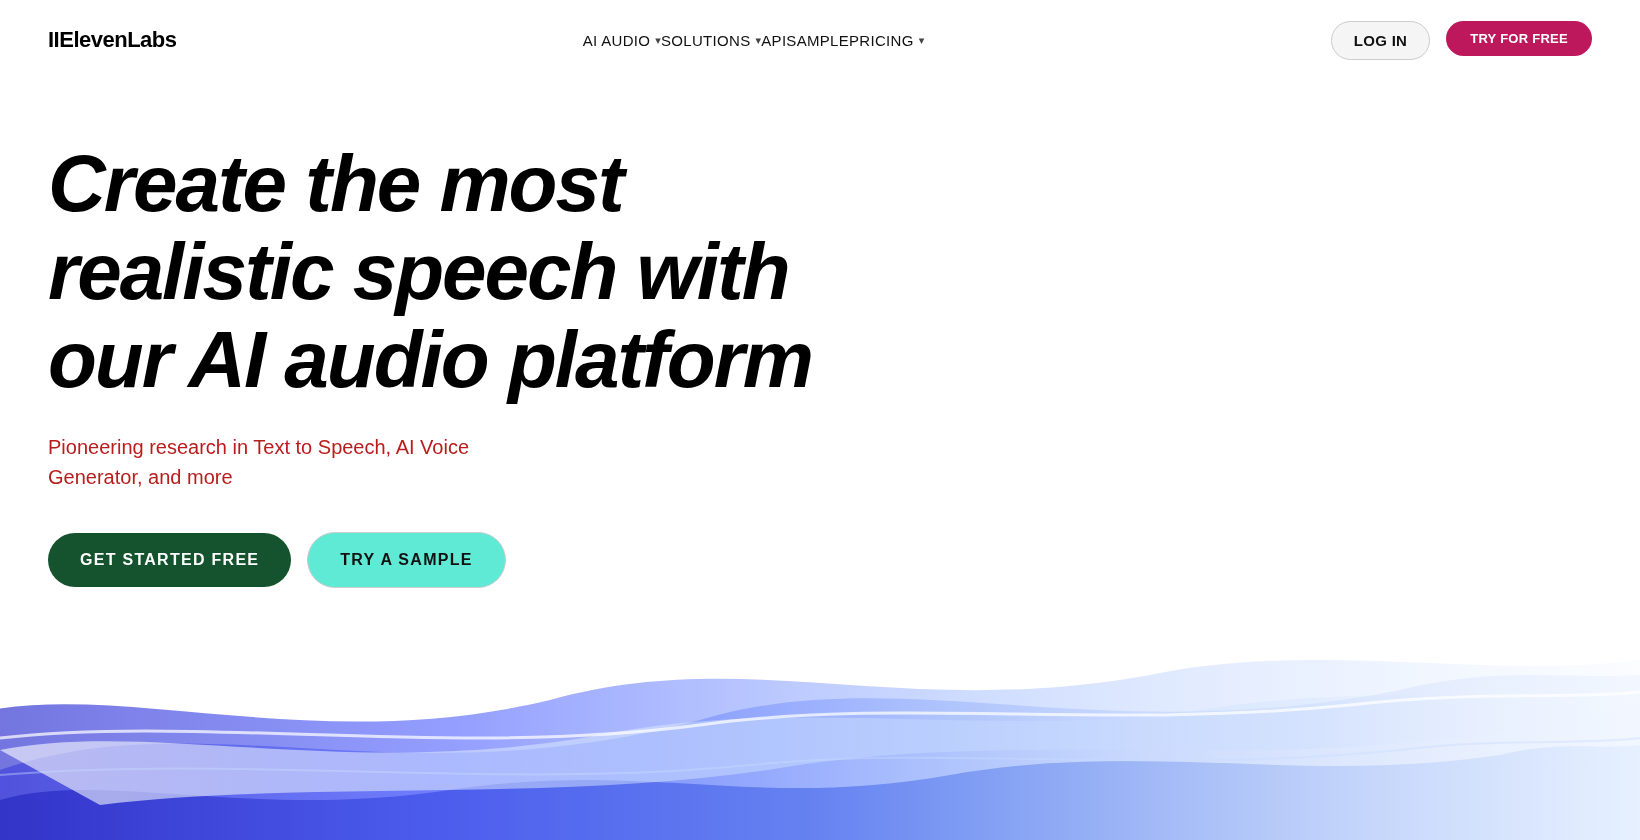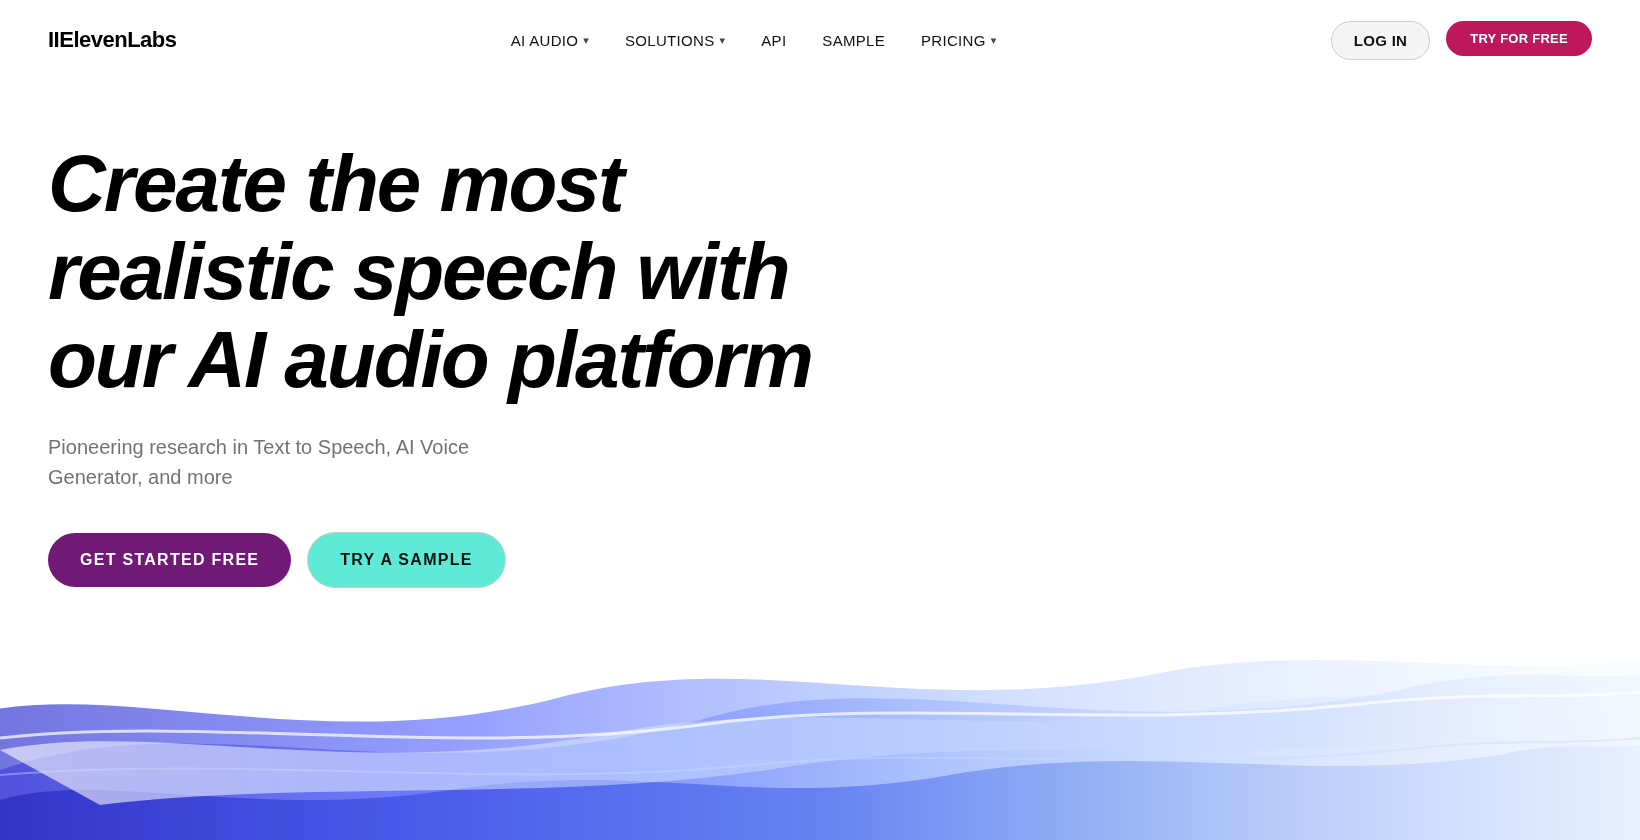--- a/index.html
+++ b/index.html
@@ -32,21 +32,20 @@
       font-size: 22px;
       font-weight: 700;
       color: #000;
       letter-spacing: -0.5px;
       white-space: nowrap;
     }
 
     .nav-center {
       display: flex;
       align-items: center;
-      gap: 36px;
     }
 
     .nav-item {
       display: flex;
       align-items: center;
       gap: 5px;
       font-size: 15px;
       font-weight: 500;
       color: #111;
       cursor: pointer;
@@ -102,36 +101,36 @@
       line-height: 1.1;
       max-width: 780px;
       letter-spacing: -2px;
       margin-bottom: 28px;
       font-style: italic;
     }
 
     .hero-subtitle {
       font-size: 20px;
       font-weight: 400;
-      color: #737373;
+      color: #b91c1c;
       max-width: 520px;
       line-height: 1.5;
       margin-bottom: 40px;
     }
 
     .hero-buttons {
       display: flex;
       align-items: center;
       gap: 16px;
     }
 
     .btn-get-started {
       padding: 18px 32px;
       border-radius: 50px;
-      background: #701a75;
+      background: #14532d;
       color: #fff;
       font-size: 16px;
       font-weight: 700;
       border: none;
       cursor: pointer;
       letter-spacing: 0.08em;
       text-transform: uppercase;
     }
 
     .btn-try-sample {

